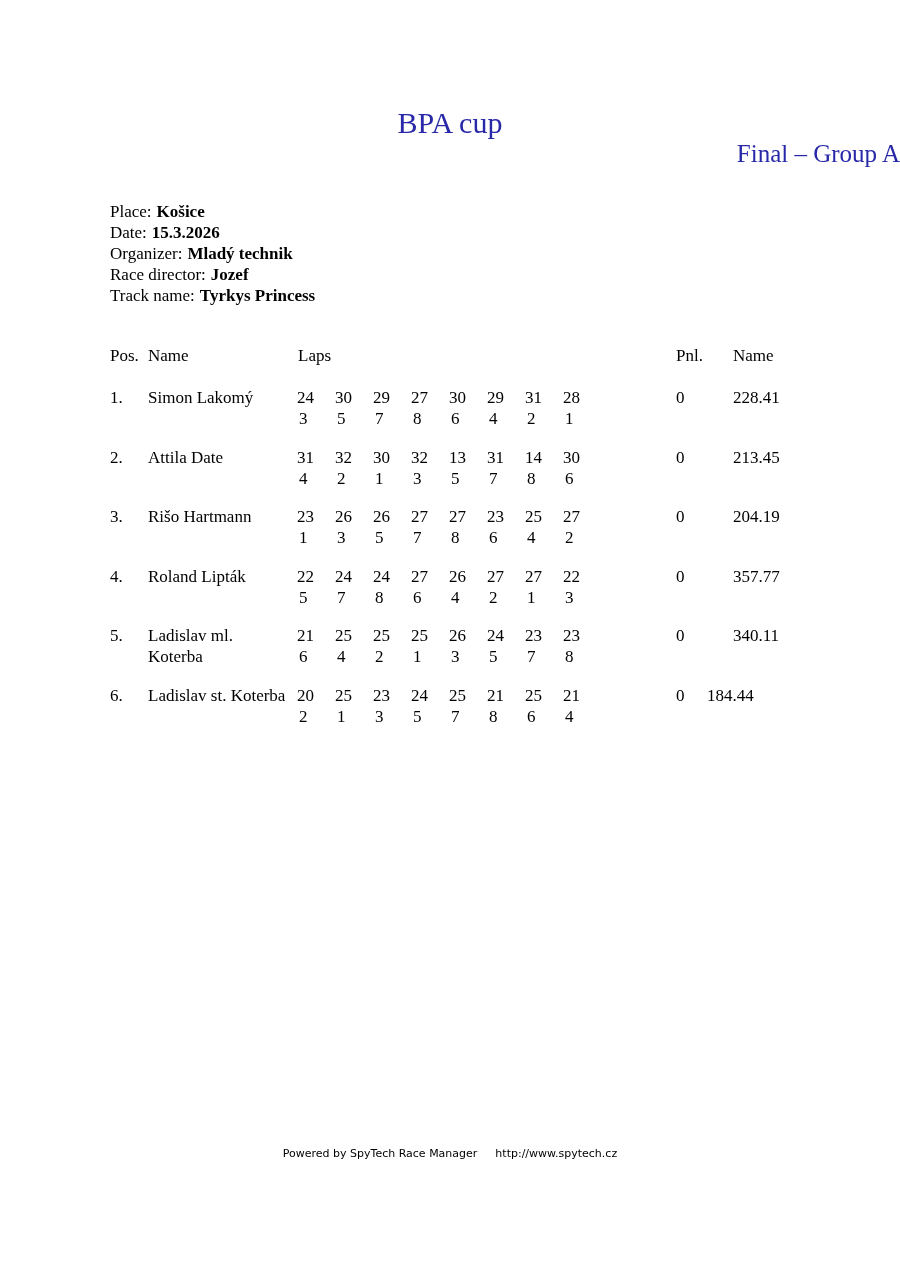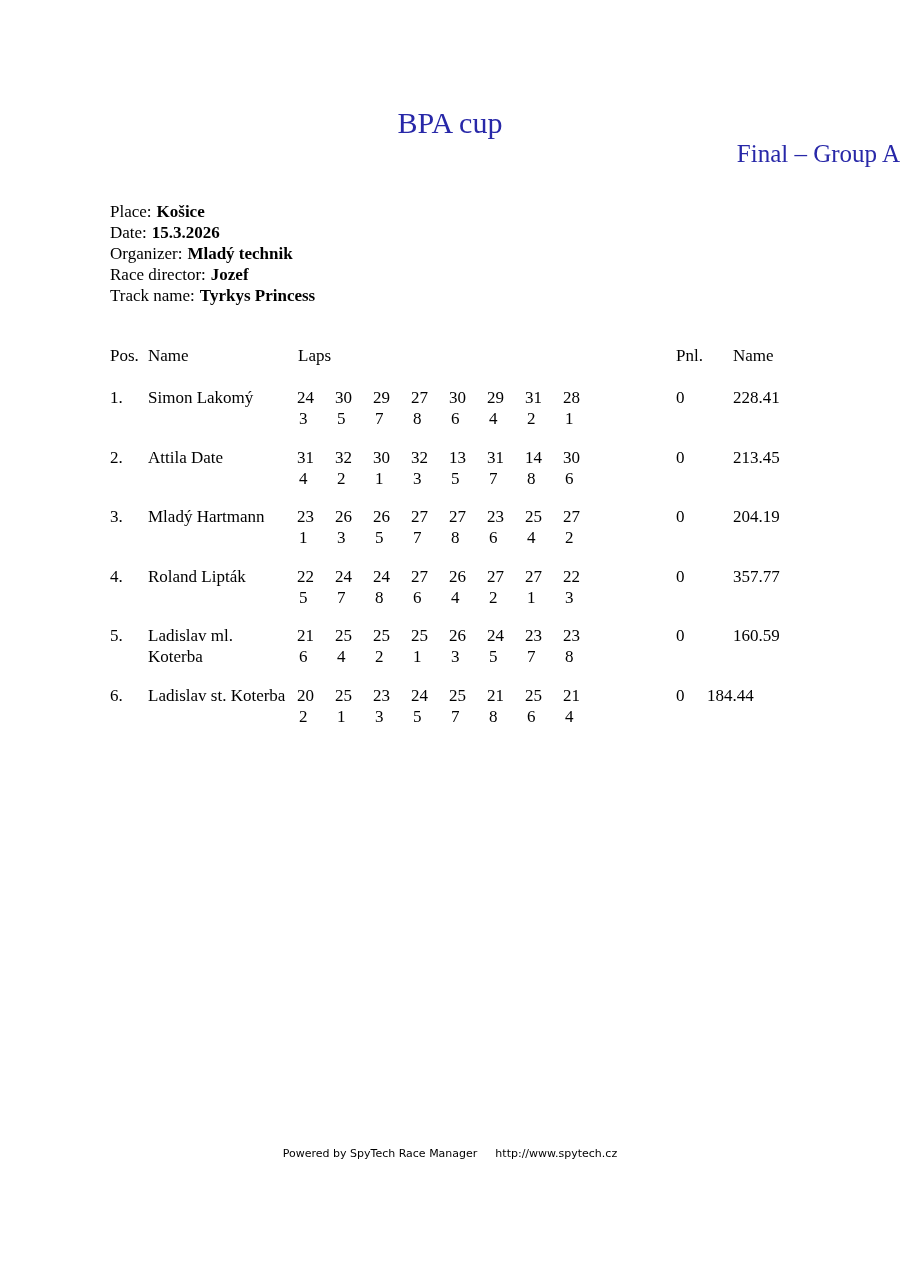--- a/index.html
+++ b/index.html
@@ -89,21 +89,21 @@
         <span class="cell sub" style="left: 489px;">7</span>
         <span class="cell" style="left: 525px;">14</span>
         <span class="cell sub" style="left: 527px;">8</span>
         <span class="cell" style="left: 563px;">30</span>
         <span class="cell sub" style="left: 565px;">6</span>
         <span class="cell" style="left: 676px;">0</span>
         <span class="cell" style="left: 733px;">213.45</span>
       </div>
       <div class="row" style="top: 507px;">
         <span class="cell" style="left: 110px;">3.</span>
-        <span class="cell" style="left: 148px;">Mladý Hartmann</span>
+        <span class="cell" style="left: 148px;">Rišo Hartmann</span>
         <span class="cell" style="left: 297px;">23</span>
         <span class="cell sub" style="left: 299px;">1</span>
         <span class="cell" style="left: 335px;">26</span>
         <span class="cell sub" style="left: 337px;">3</span>
         <span class="cell" style="left: 373px;">26</span>
         <span class="cell sub" style="left: 375px;">5</span>
         <span class="cell" style="left: 411px;">27</span>
         <span class="cell sub" style="left: 413px;">7</span>
         <span class="cell" style="left: 449px;">27</span>
         <span class="cell sub" style="left: 451px;">8</span>
@@ -152,21 +152,21 @@
         <span class="cell sub" style="left: 413px;">1</span>
         <span class="cell" style="left: 449px;">26</span>
         <span class="cell sub" style="left: 451px;">3</span>
         <span class="cell" style="left: 487px;">24</span>
         <span class="cell sub" style="left: 489px;">5</span>
         <span class="cell" style="left: 525px;">23</span>
         <span class="cell sub" style="left: 527px;">7</span>
         <span class="cell" style="left: 563px;">23</span>
         <span class="cell sub" style="left: 565px;">8</span>
         <span class="cell" style="left: 676px;">0</span>
-        <span class="cell" style="left: 733px;">160.59</span>
+        <span class="cell" style="left: 733px;">340.11</span>
       </div>
       <div class="row" style="top: 686px;">
         <span class="cell" style="left: 110px;">6.</span>
         <span class="cell" style="left: 148px;">Ladislav st. Koterba</span>
         <span class="cell" style="left: 297px;">20</span>
         <span class="cell sub" style="left: 299px;">2</span>
         <span class="cell" style="left: 335px;">25</span>
         <span class="cell sub" style="left: 337px;">1</span>
         <span class="cell" style="left: 373px;">23</span>
         <span class="cell sub" style="left: 375px;">3</span>

